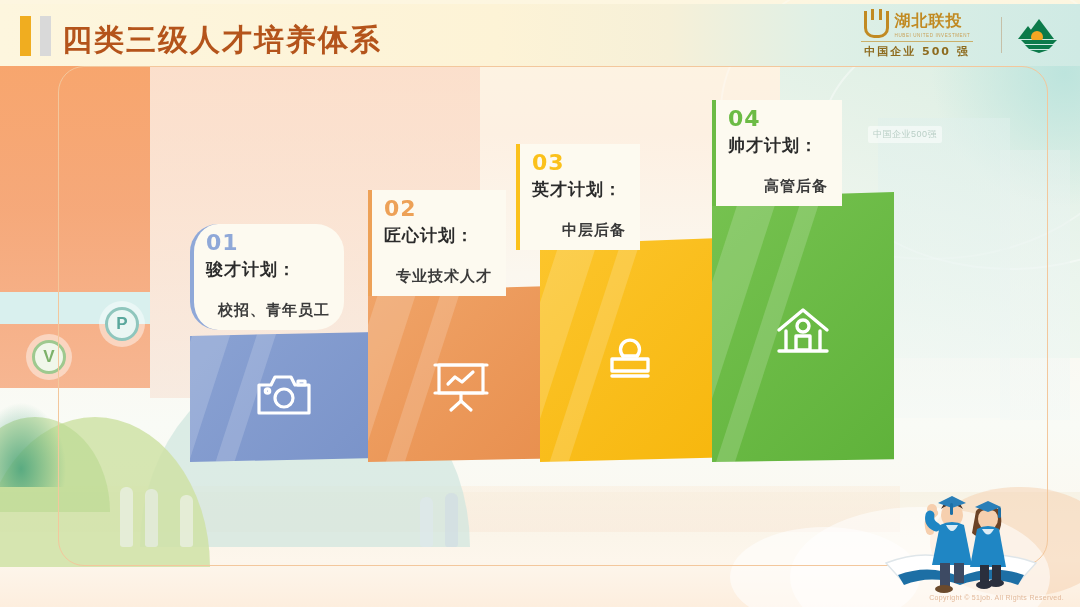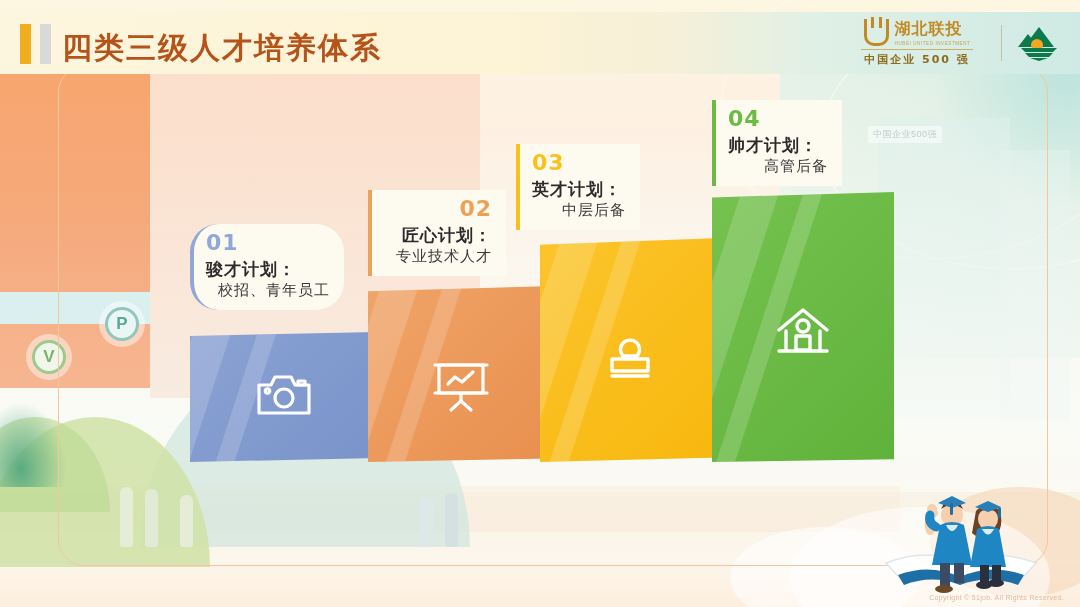--- a/index.html
+++ b/index.html
@@ -122,21 +122,21 @@
     border:2px solid rgba(255,255,255,.5); border-radius:50%;
     opacity:.6;
   }
   .bg-swoosh2{
     position:absolute; right:-120px; top:10px; width:380px; height:260px;
     border:2px solid rgba(255,255,255,.4); border-radius:50%;
   }
 
   
   #header{
-    position:absolute; left:0; top:12px; width:1080px; height:62px; z-index:30;
+    position:absolute; left:0; top:4px; width:1080px; height:62px; z-index:30;
     background:linear-gradient(90deg,#fdf6de 0%,#fdf3d6 46%,#f6f0d8 62%,#dff0e6 76%,#cfeae4 100%);
   }
   .hdr-bars{ position:absolute; left:20px; top:12px; display:flex; gap:9px; }
   .hdr-bar1{ width:11px; height:40px; background:#f0ad20; }
   .hdr-bar2{ width:11px; height:40px; background:#d9d9d9; }
   #page-title{
     position:absolute; left:62px; top:16px;
     font-size:30px; font-weight:bold; color:#b4541b;
     letter-spacing:2px;
     font-family:"DejaVu Sans","Liberation Sans",sans-serif;
@@ -186,22 +186,23 @@
   }
   .step-num{
     font-size:22px; font-weight:bold; color:var(--ac); letter-spacing:1px;
     font-family:"DejaVu Sans","Liberation Sans",sans-serif; line-height:1.15;
   }
   .step-title{
     font-size:17px; font-weight:bold; color:#2b2b2b; letter-spacing:1px;
     font-family:"DejaVu Sans","Liberation Sans",sans-serif; margin-top:3px;
   }
   .step-sub{
-    font-size:15px; color:#3a3a3a; letter-spacing:1px; margin-top:0;
+    font-size:15px; color:#3a3a3a; letter-spacing:1px; margin-top:20px;
     font-family:"DejaVu Sans","Liberation Sans",sans-serif;
+    font-weight:bold;
   }
   .step-block{
     position:absolute; overflow:hidden;
     display:flex; align-items:center; justify-content:center;
   }
   .step-block .shine{
     position:absolute; top:-40%; left:-10%; width:36px; height:190%;
     background:rgba(255,255,255,.17); transform:rotate(18deg);
   }
   .step-block .shine.s2{ left:24%; width:18px; }
@@ -329,21 +330,21 @@
           <rect x="7" y="8" width="44" height="28"></rect>
           <line x1="3" y1="8" x2="55" y2="8"></line>
           <line x1="3" y1="36" x2="55" y2="36"></line>
           <polyline points="16,27 23,20 30,25 41,15"></polyline>
           <line x1="29" y1="36" x2="29" y2="44"></line>
           <line x1="29" y1="44" x2="19" y2="53"></line>
           <line x1="29" y1="44" x2="39" y2="53"></line>
         </svg>
       </span>
     </div>
-    <div class="step-label" style="--ac:#eda157; left:368px; top:190px;text-align:right;">
+    <div class="step-label" style="--ac:#eda157; left:368px; top:190px;">
       <div class="step-num">02</div>
       <div class="step-title">匠心计划：</div>
       <div class="step-sub" style="padding-left:12px;">专业技术人才</div>
     </div>
   </div>
 
   <div class="step">
     <div class="step-block" style="left:540px; top:238px; width:180px; height:224px;
                 background:linear-gradient(135deg,#fcc52c 0%,#f7b70d 100%);
                 clip-path:polygon(0 3%,100% 0,100% 98%,0 100%);">

